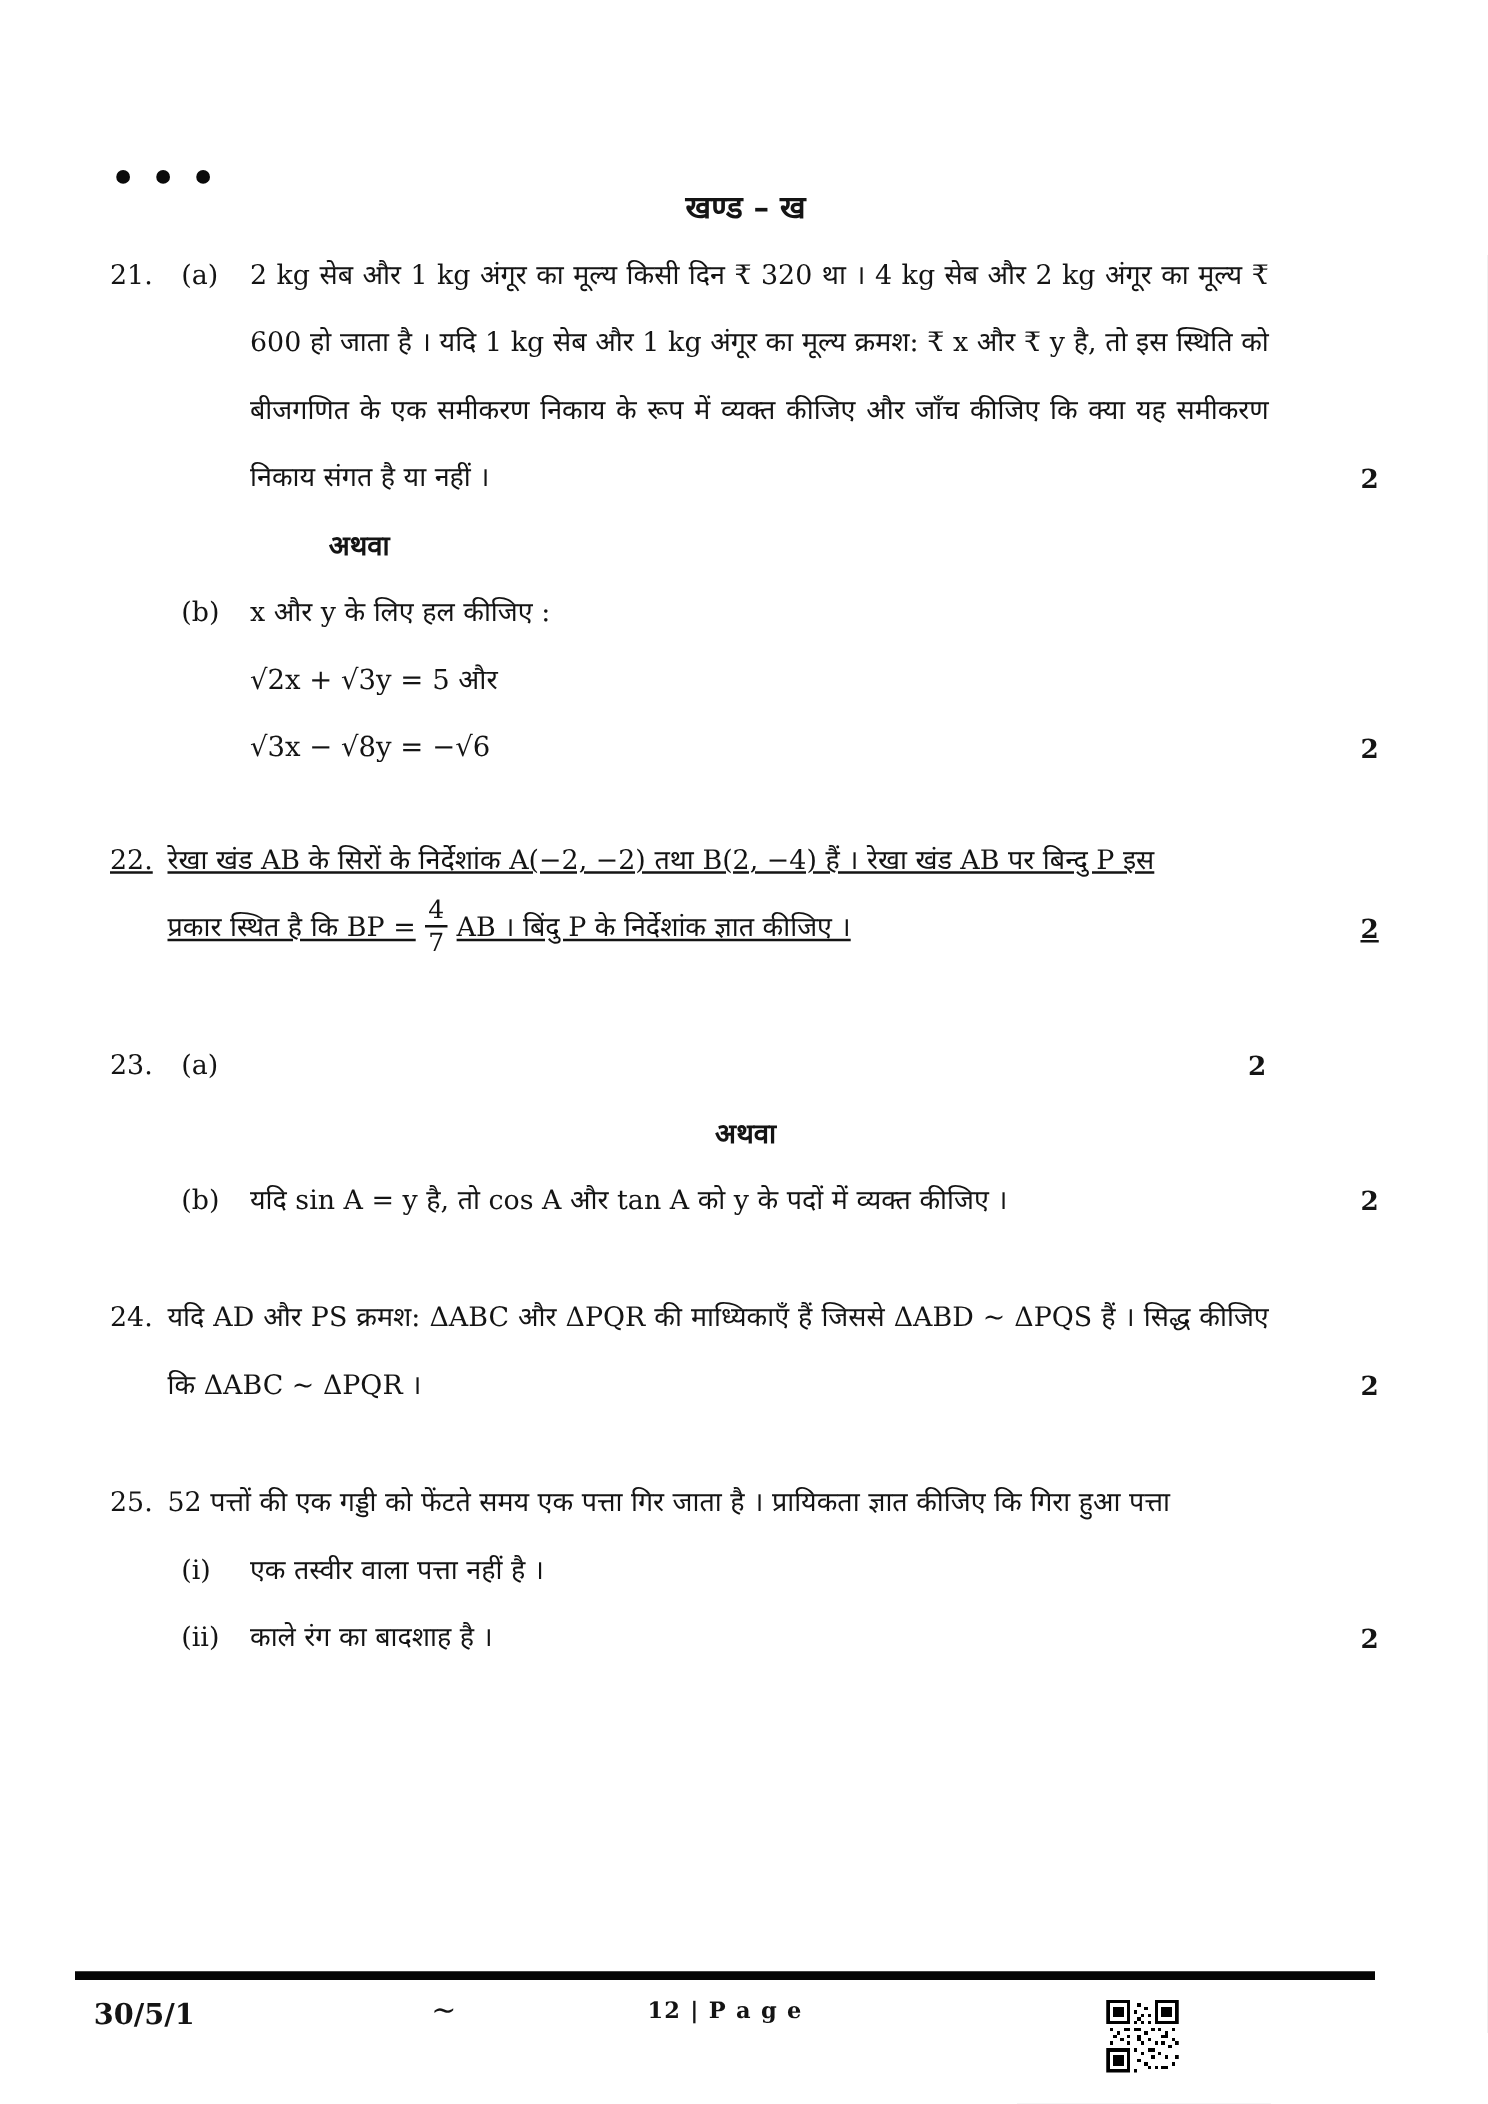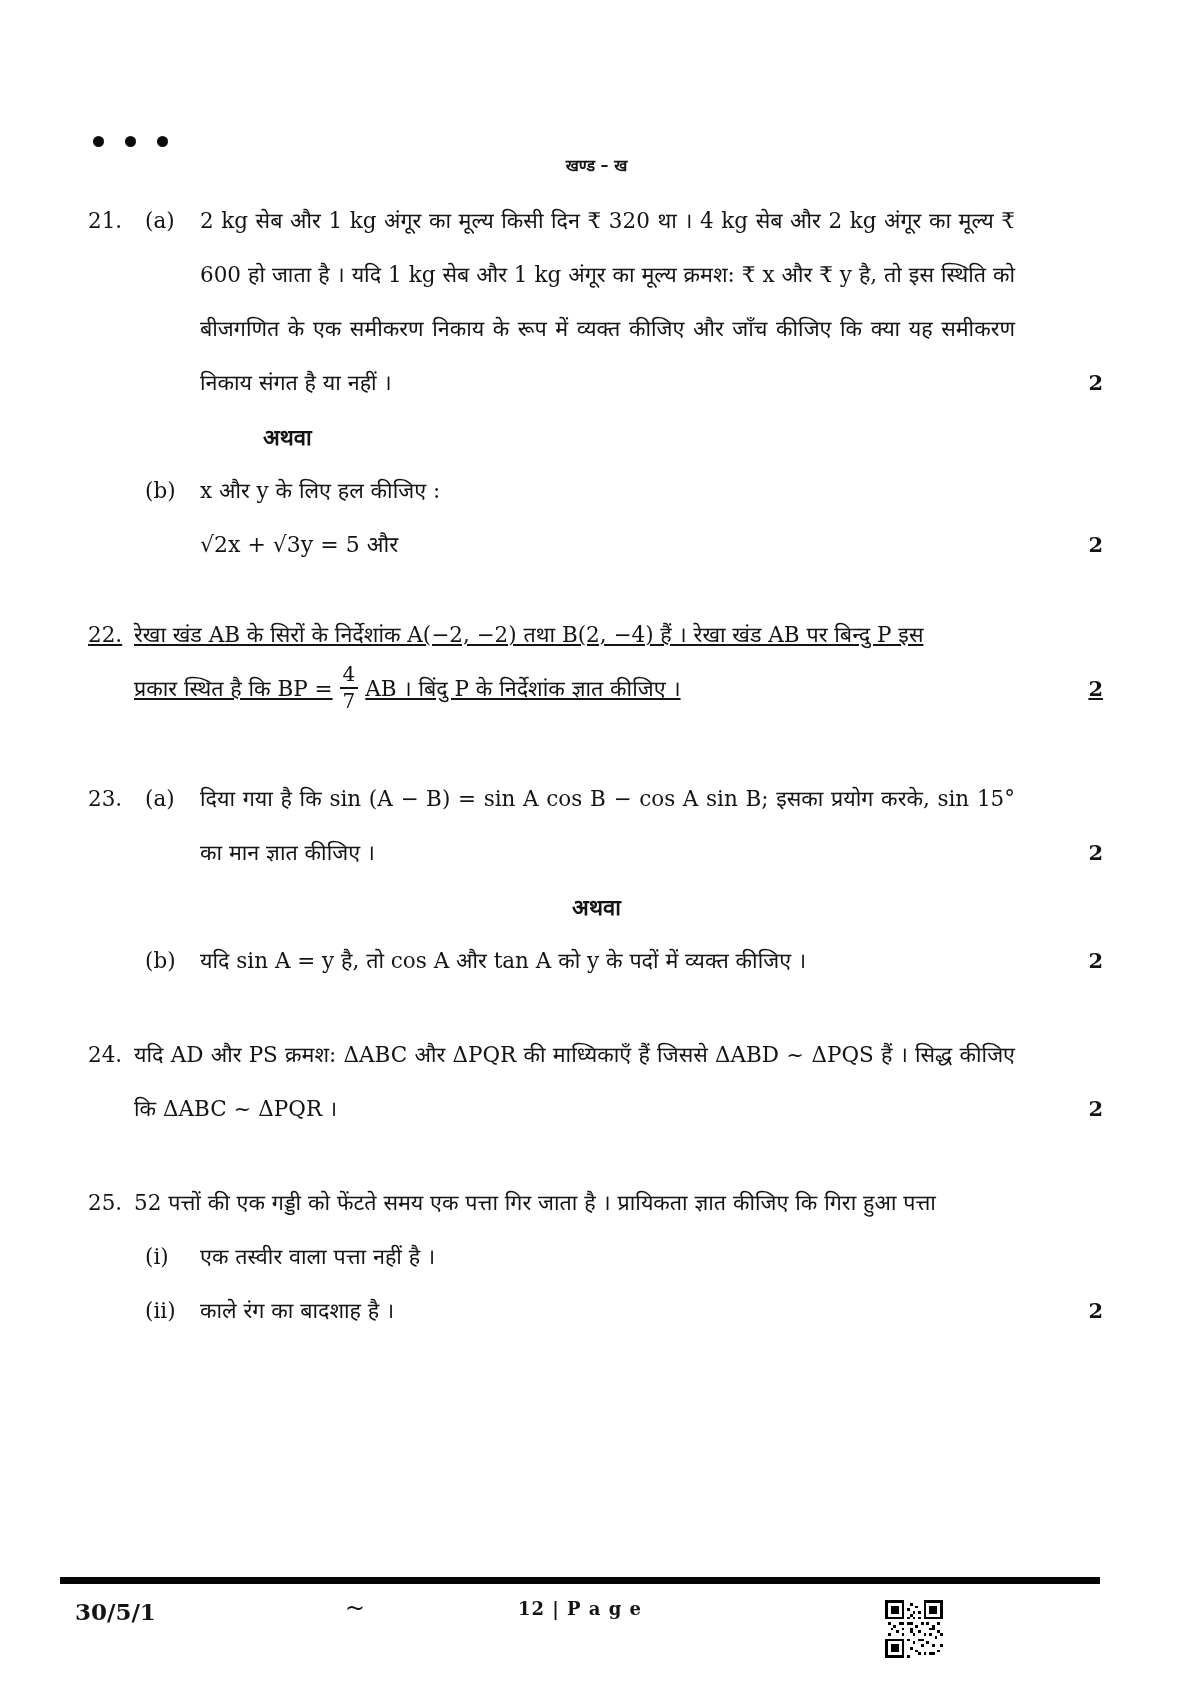--- a/index.html
+++ b/index.html
@@ -16,21 +16,21 @@
   }
   
   .dots { position: absolute; left: 93px; top: 136px; display: flex; gap: 21px; }
   .dot { width: 11px; height: 11px; border-radius: 50%; background: #0a0a0a; display: inline-block; }
 
   .content { position: absolute; left: 88px; top: 146px; width: 1017px; }
 
   .section-header {
     text-align: center;
     font-weight: 700;
-    font-size: 16px;
+    font-size: 25px;
     line-height: 40px;
   }
   .section-intro {
     margin-top: 10px;
     margin-left: 57px;
     font-weight: 700;
     font-size: 22px;
     line-height: 44px;
   }
 
@@ -118,20 +118,21 @@
     </div>
 
     <div class="or-left">अथवा</div>
 
     <div class="qrow lettered tight">
       <div class="qnum"></div>
       <div class="qletter">(b)</div>
       <div class="qtext">
         <div class="qline">x और y के लिए हल कीजिए :</div>
         <div class="qline eq">√2x + √3y = 5 और</div>
+        <div class="qline eq">√3x − √8y = −√6</div>
       </div>
       <div class="qmarks">2</div>
     </div>
 
     <div class="qrow plain gap36">
       <div class="qnum">22.</div>
       <div class="qtext">
         <div class="qline">रेखा खंड AB के सिरों के निर्देशांक A(−2, −2) तथा B(2, −4) हैं । रेखा खंड AB पर बिन्दु P इस</div>
         <div class="qline">
           <span>प्रकार स्थित है कि BP =</span><span class="frac">
@@ -139,21 +140,20 @@
               <span class="fden">7</span>
             </span><span>AB । बिंदु P के निर्देशांक ज्ञात कीजिए ।</span>
         </div>
       </div>
       <div class="qmarks">2</div>
     </div>
 
     <div class="qrow lettered gap56">
       <div class="qnum">23.</div>
       <div class="qletter">(a)</div>
-      <div class="qtext just">दिया गया है कि sin (A − B) = sin A cos B − cos A sin B; इसका प्रयोग करके, sin 15° का मान ज्ञात कीजिए ।</div>
       <div class="qmarks">2</div>
     </div>
 
     <div class="or-center">अथवा</div>
 
     <div class="qrow lettered tight">
       <div class="qnum"></div>
       <div class="qletter">(b)</div>
       <div class="qtext">यदि sin A = y है, तो cos A और tan A को y के पदों में व्यक्त कीजिए ।</div>
       <div class="qmarks">2</div>

